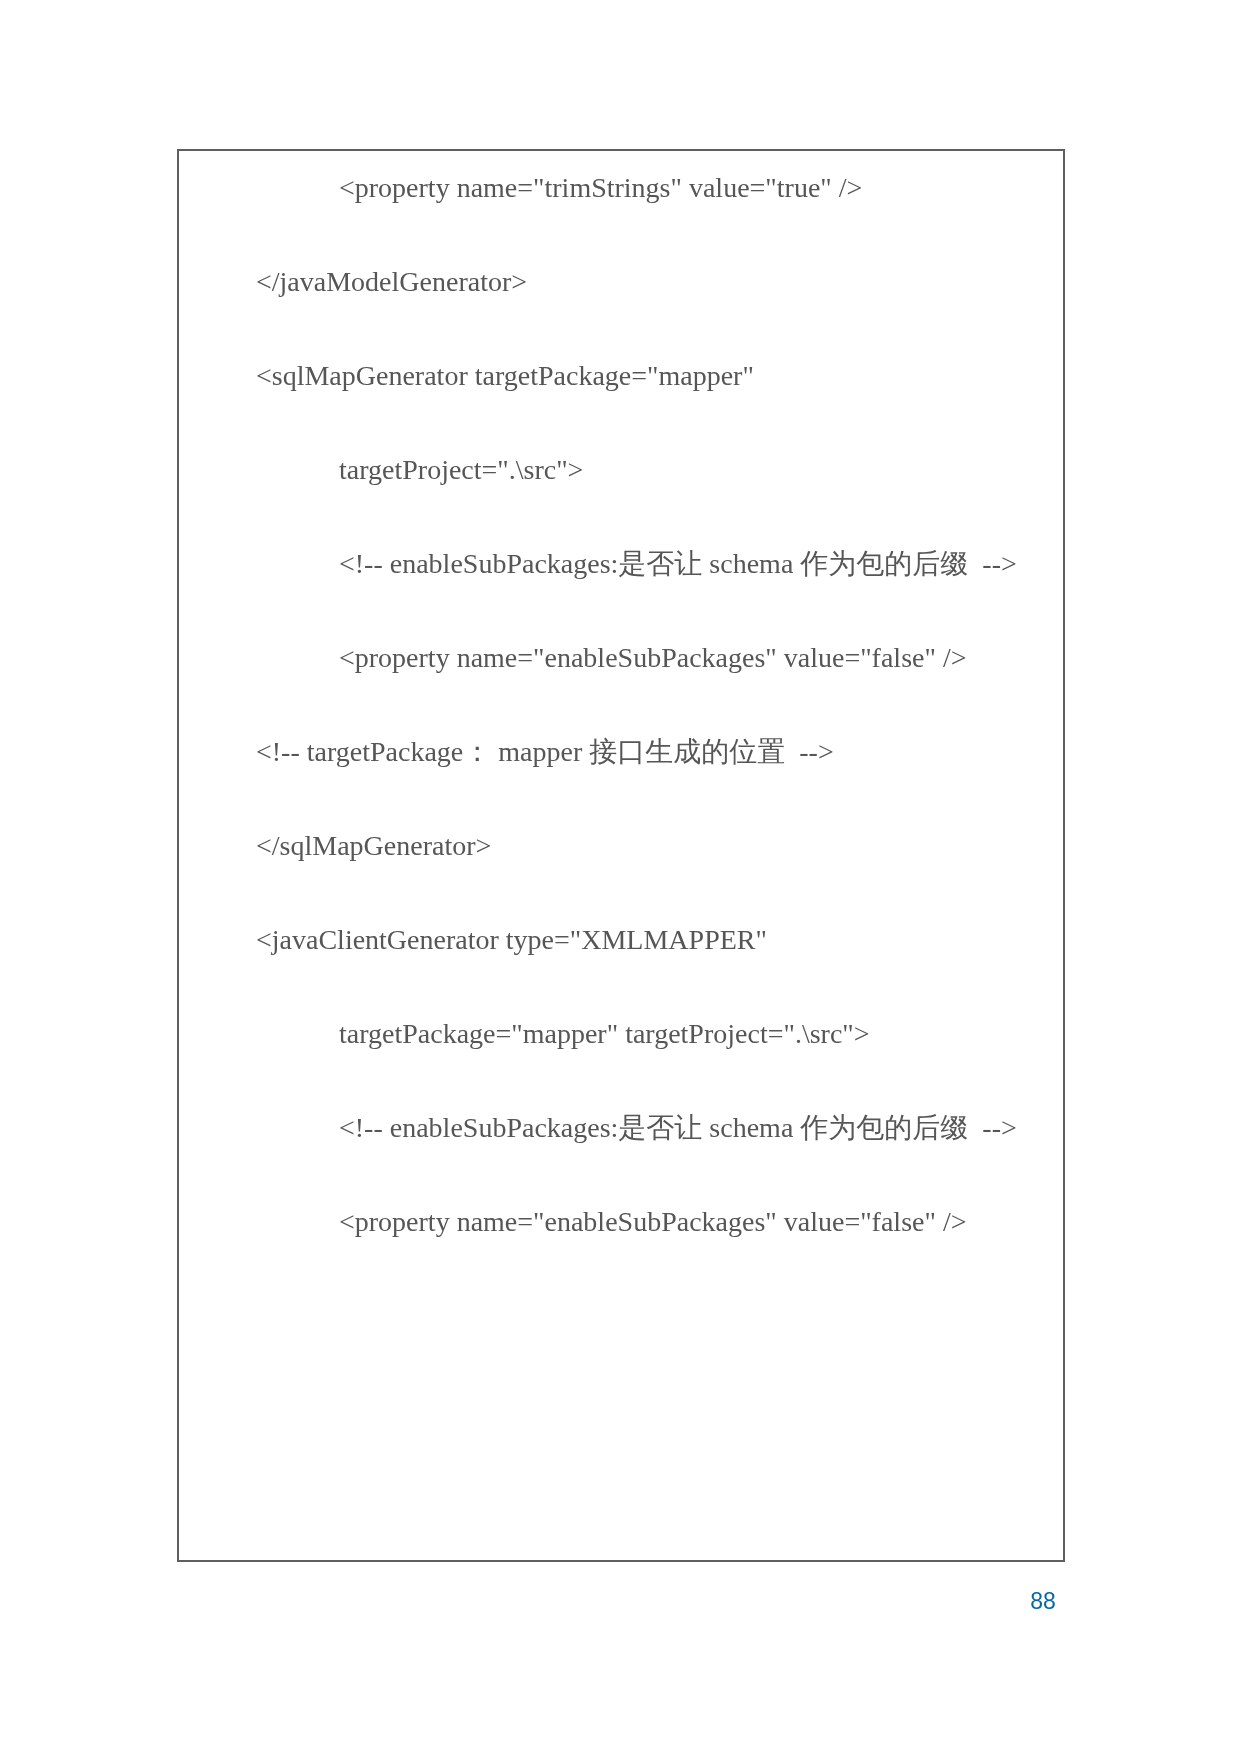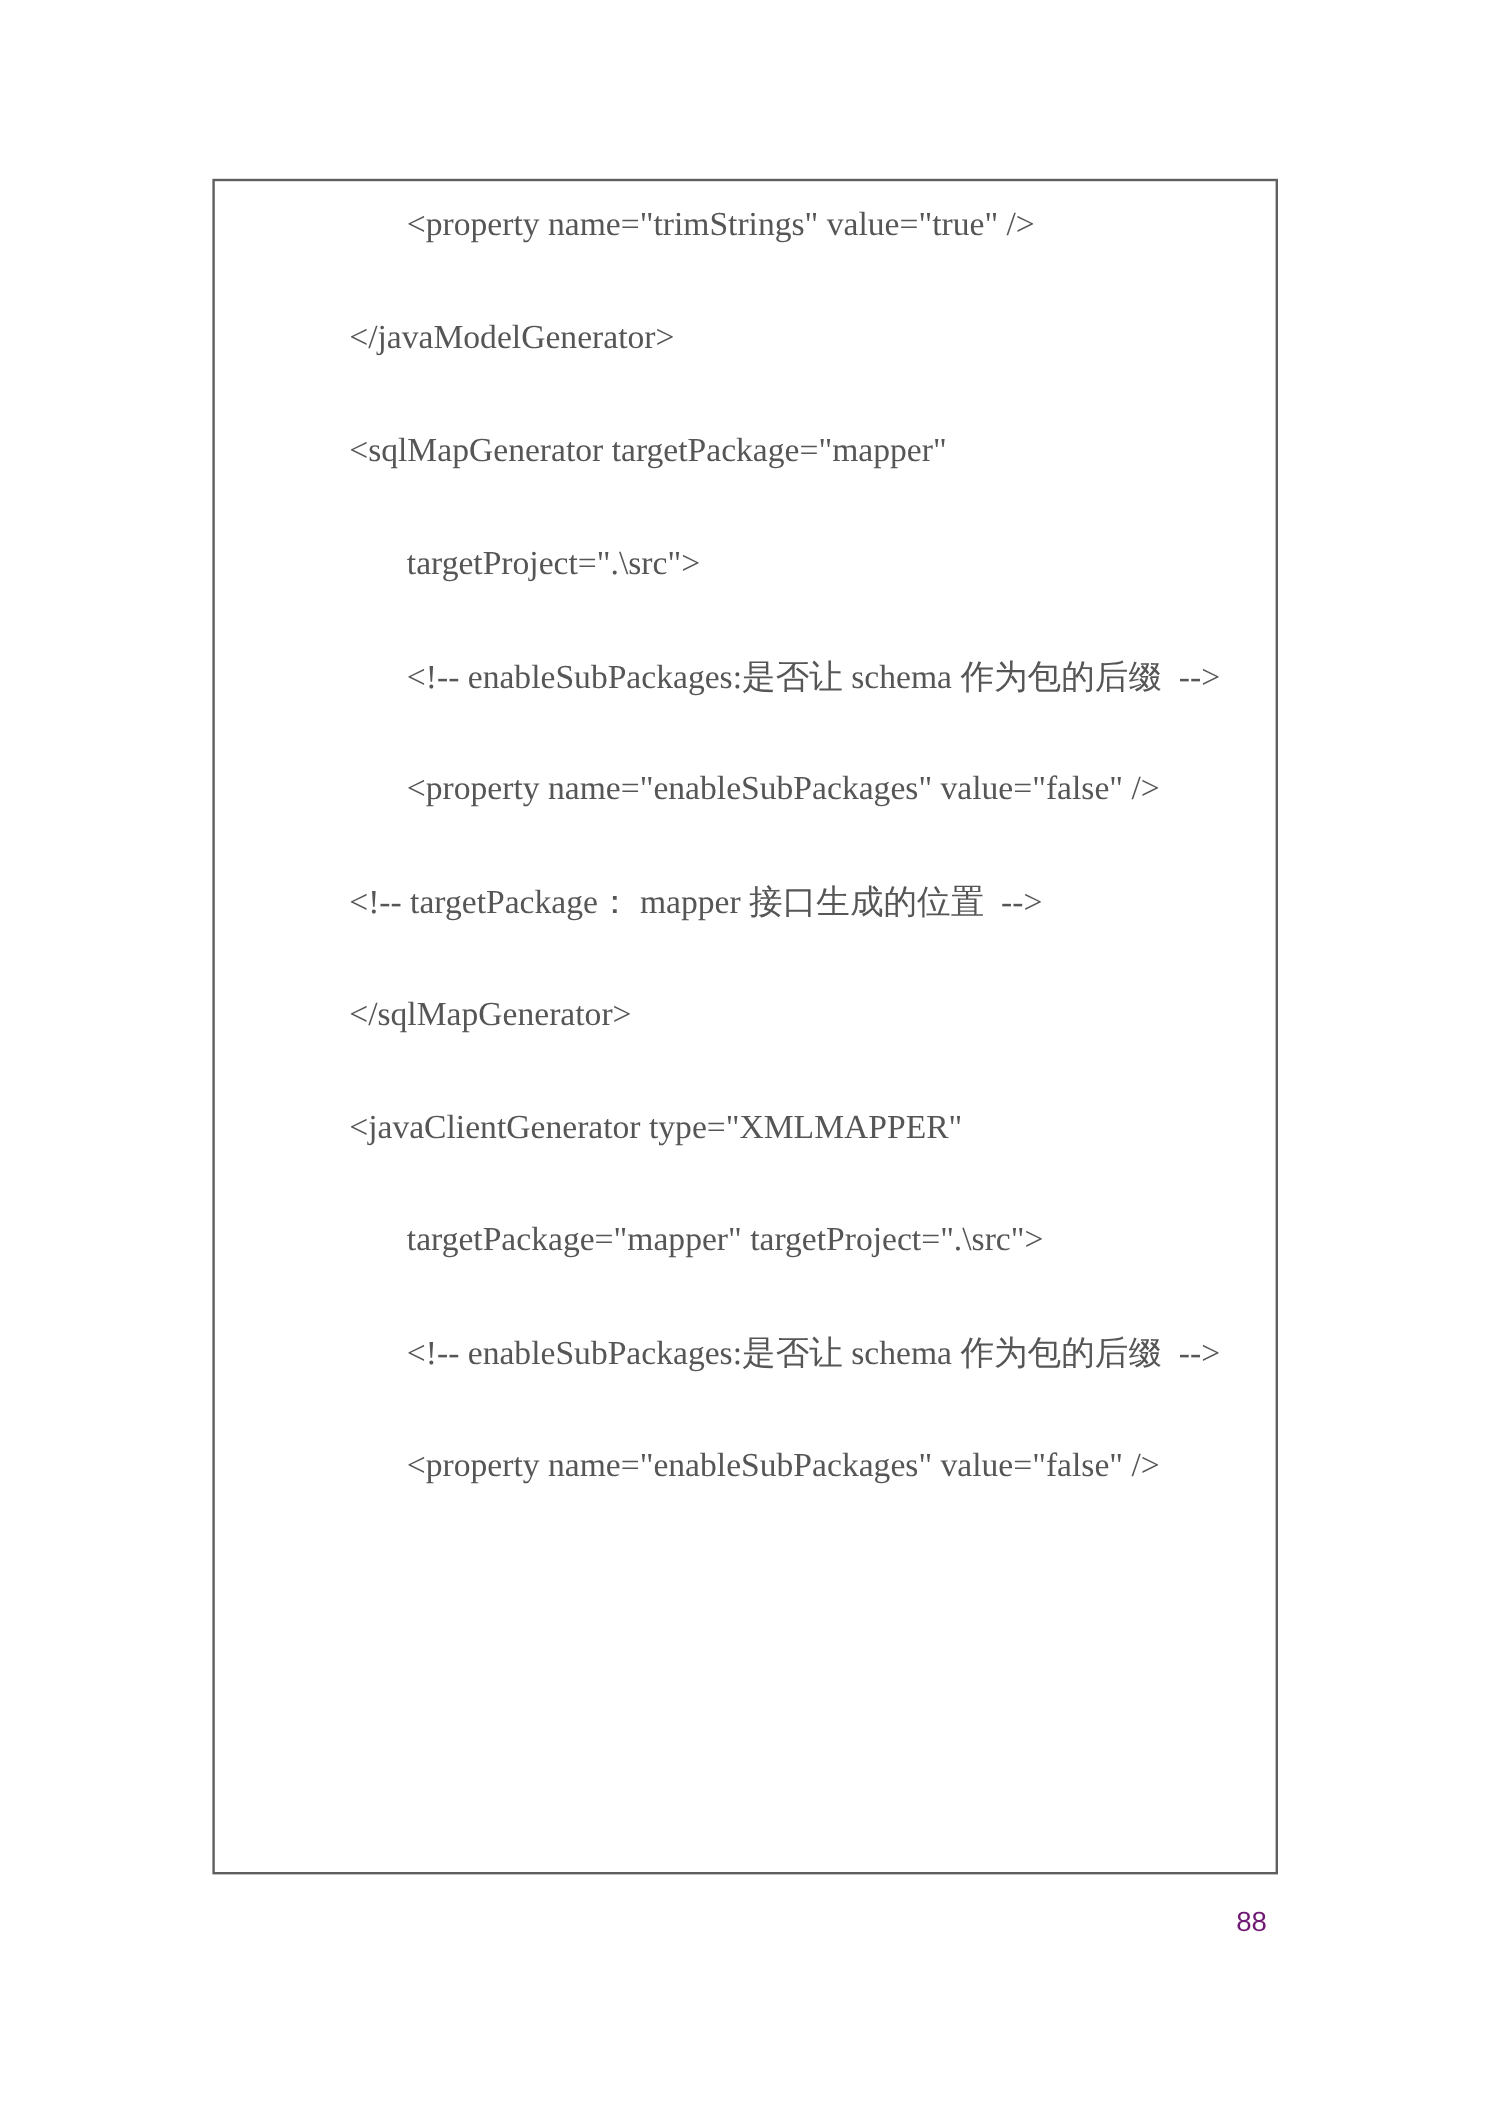--- a/index.html
+++ b/index.html
@@ -29,31 +29,31 @@
   }
   .code-line {
     height: 94px;
     display: flex;
     align-items: center;
     font-size: 28px;
     color: #565656;
     white-space: pre;
     letter-spacing: 0px;
   }
-  .indent-1 { padding-left: 112px; font-family: Liberation Serif, serif; }
+  .indent-1 { padding-left: 77px; font-family: Liberation Serif, serif; }
   .indent-2 { padding-left: 160px; }
   .page-number {
     position: absolute;
     left: 1026px;
     top: 1588px;
     width: 34px;
     text-align: center;
     font-family: "Liberation Sans", "DejaVu Sans", sans-serif;
     font-size: 23px;
-    color: #701a75;
+    color: #0369a1;
   }
 </style>
 </head>
 <body>
 
 <div class="code-box">
   <div class="code-lines">
       <div class="code-line indent-2">&lt;property name="trimStrings" value="true" /&gt;</div>
       <div class="code-line indent-1">&lt;/javaModelGenerator&gt;</div>
       <div class="code-line indent-1">&lt;sqlMapGenerator targetPackage="mapper"</div>

